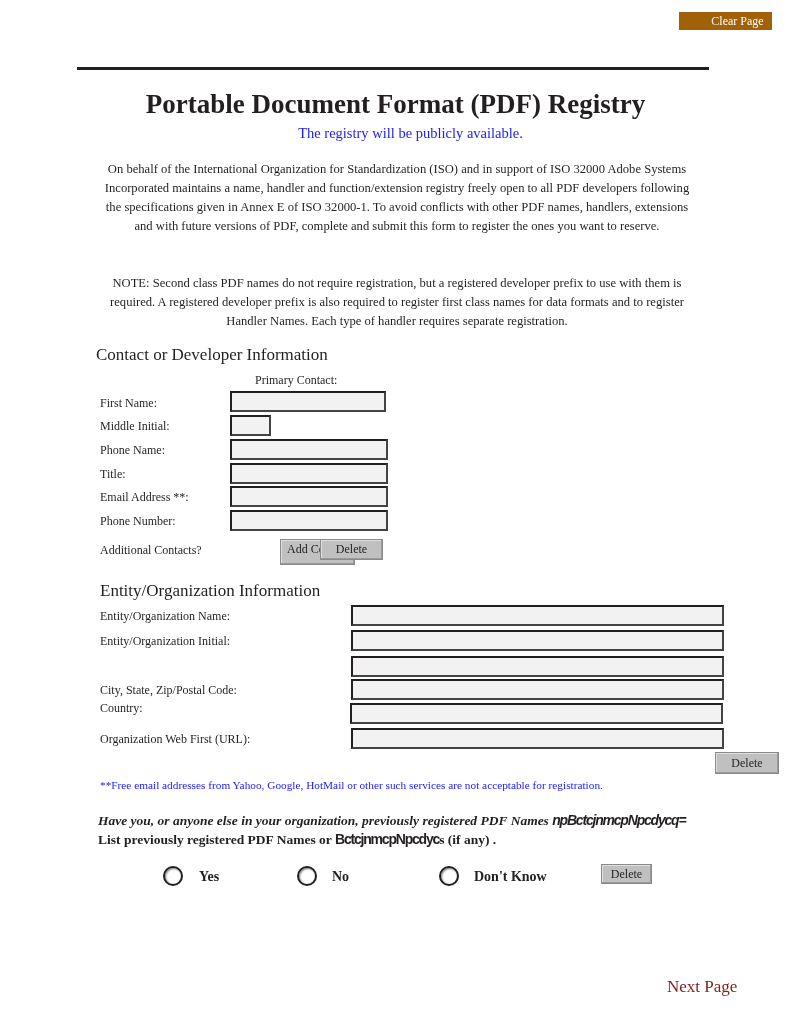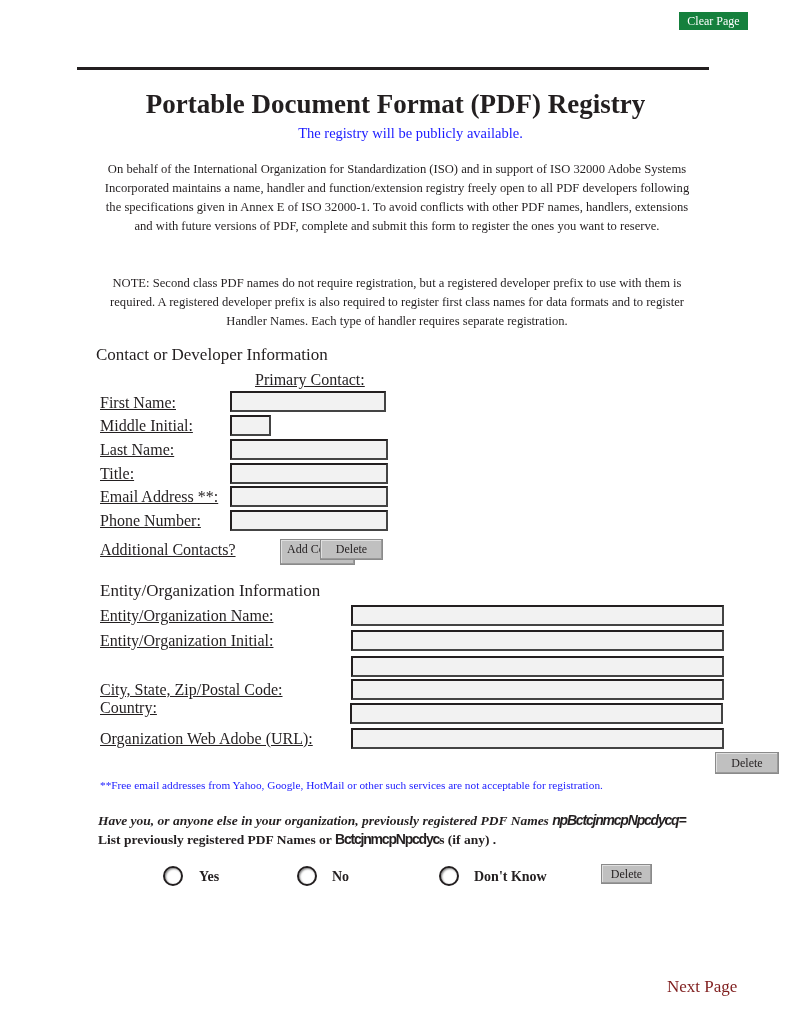--- a/index.html
+++ b/index.html
@@ -3,41 +3,41 @@
   <meta charset="utf-8">
   <style>
     html, body { margin: 0; padding: 0; background: #ffffff; }
     body {
       width: 791px; height: 1024px; position: relative; overflow: hidden;
       font-family: "Liberation Serif", "DejaVu Serif", serif; color: #231f20;
     }
     .abs { position: absolute; text-align: center; }
     .clear-btn {
       left: 679px; top: 12px; width: 69px; height: 18px;
-      background: #15803d; color: #fff; font-size: 12px; line-height: 18px;
-      text-align: center; cursor: pointer;
+      background: #a16207; color: #fff; font-size: 12px; line-height: 18px;
+      text-align: center; cursor: pointer; padding-left: 24px;
     }
     .top-rule { left: 77px; top: 67px; width: 632px; height: 3px; background: #231f20; }
     .title {
       left: 0; width: 791px; top: 86px; text-align: center;
       font-size: 27px; font-weight: bold; line-height: 36px;
     }
     .subtitle {
       left: 0; width: 821px; top: 124px; text-align: center;
       font-size: 14.5px; color: #1a1aff; line-height: 18px;
     }
     .para {
       left: 97px; width: 600px; font-size: 12.6px; line-height: 19px;
     }
     .para1 { top: 160px; }
     .para2 { top: 274px; }
     .section-h { font-size: 17px; line-height: 22px; }
     .sec1 { left: 96px; top: 344px; }
     .sec2 { left: 100px; top: 580px; }
-    .lbl { font-size: 16px; line-height: 18px; text-decoration: underline; }
+    .lbl { font-size: 12px; line-height: 18px; }
     .field {
       background: #f2f2f2; border: 2px solid #231f20; box-sizing: border-box;
       border-right-color: #444; border-bottom-color: #444;
     }
     .gbtn {
       background: #c0c0c0; border: 1px solid #8a8a8a; box-sizing: border-box;
       font-size: 12px; text-align: center; cursor: pointer;
       box-shadow: inset -1px -1px 0 #9a9a9a, inset 1px 1px 0 #e0e0e0;
     }
     .note {
@@ -71,21 +71,21 @@
 
 <div class="abs section-h sec1">Contact or Developer Information</div>
 <div class="abs lbl" style="left:255px; top:371px;">Primary Contact:</div>
 
 <div class="abs lbl" style="left:100px; top:394px;">First Name:</div>
 <div class="abs field" style="left:230px; top:391px; width:156px; height:21px;"></div>
 
 <div class="abs lbl" style="left:100px; top:417px;">Middle Initial:</div>
 <div class="abs field" style="left:230px; top:415px; width:41px; height:21px;"></div>
 
-<div class="abs lbl" style="left:100px; top:441px;">Last Name:</div>
+<div class="abs lbl" style="left:100px; top:441px;">Phone Name:</div>
 <div class="abs field" style="left:230px; top:439px; width:158px; height:21px;"></div>
 
 <div class="abs lbl" style="left:100px; top:465px;">Title:</div>
 <div class="abs field" style="left:230px; top:463px; width:158px; height:21px;"></div>
 
 <div class="abs lbl" style="left:100px; top:488px;">Email Address **:</div>
 <div class="abs field" style="left:230px; top:486px; width:158px; height:21px;"></div>
 
 <div class="abs lbl" style="left:100px; top:512px;">Phone Number:</div>
 <div class="abs field" style="left:230px; top:510px; width:158px; height:21px;"></div>
@@ -103,21 +103,21 @@
 <div class="abs field" style="left:351px; top:630px; width:373px; height:21px;"></div>
 
 <div class="abs field" style="left:351px; top:656px; width:373px; height:21px;"></div>
 
 <div class="abs lbl" style="left:100px; top:681px;">City, State, Zip/Postal Code:</div>
 <div class="abs field" style="left:351px; top:679px; width:373px; height:21px;"></div>
 
 <div class="abs lbl" style="left:100px; top:699px;">Country:</div>
 <div class="abs field" style="left:350px; top:703px; width:373px; height:21px;"></div>
 
-<div class="abs lbl" style="left:100px; top:730px;">Organization Web Adobe (URL):</div>
+<div class="abs lbl" style="left:100px; top:730px;">Organization Web First (URL):</div>
 <div class="abs field" style="left:351px; top:728px; width:373px; height:21px;"></div>
 
 <div class="abs gbtn" style="left:715px; top:752px; width:64px; height:22px; line-height:20px;">Delete</div>
 
 <div class="abs note">**Free email addresses from Yahoo, Google, HotMail or other such services are not acceptable for registration.</div>
 
 <div class="abs q" style="top:811px; white-space:nowrap;font-style:italic;">
   <span>Have you, or anyone else in your organization, previously registered PDF Names </span><span class="garble">npBctcjnmcpNpcdycq=</span>
 </div>
 <div class="abs q" style="top:830px; white-space:nowrap;">

